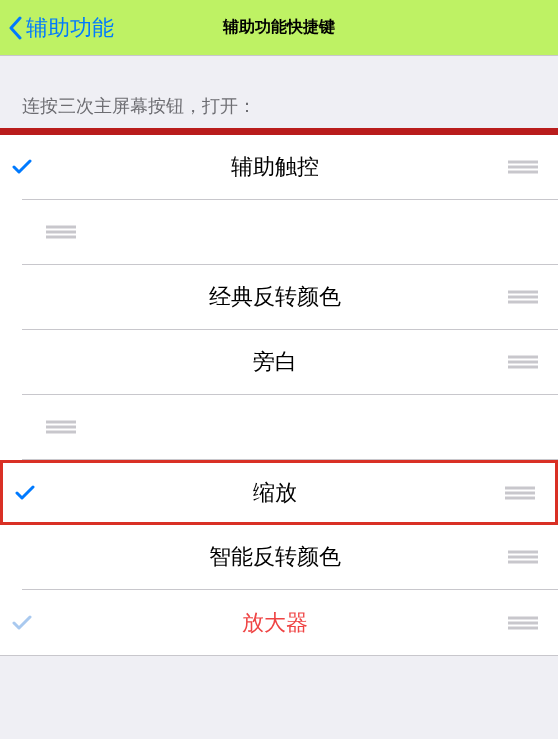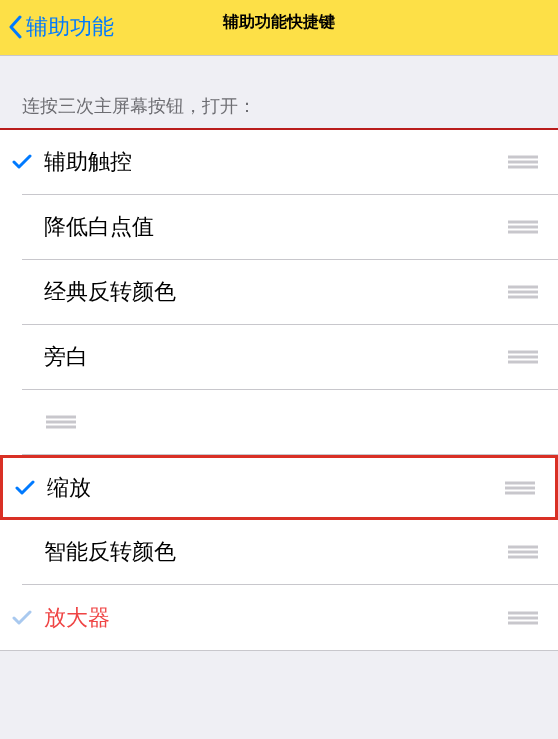--- a/index.html
+++ b/index.html
@@ -9,26 +9,26 @@
     }
     body {
       font-family: -apple-system, "PingFang SC", "Helvetica Neue", sans-serif;
       background: #efeff4;
       width: 558px;
       height: 739px;
       overflow: hidden;
     }
     .navbar {
       height: 56px;
-      background: #fde047;
+      background: #bef264;
       border-bottom: 1px solid #c8c7cc;
       display: flex;
-      align-items: flex-start;
+      align-items: center;
       position: relative;
-      padding: 12px 8px;
+      padding: 0 8px;
     }
     .back-button {
       display: flex;
       align-items: center;
       color: #007aff;
       font-size: 22px;
       cursor: pointer;
     }
     .back-chevron {
       width: 14px;
@@ -46,22 +46,23 @@
       font-weight: 600;
       color: #000;
     }
     .section-header {
       padding: 38px 34px 10px 22px;
       color: #6d6d72;
       font-size: 18px;
     }
     .list {
       background: #fff;
-      border-top: 2px solid #b91c1c;
+      border-top: 7px solid #b91c1c;
       border-bottom: 1px solid #c8c7cc;
+      text-align: center;
     }
     .list-row {
       position: relative;
       display: flex;
       align-items: center;
       height: 65px;
       border-bottom: 1px solid #c8c7cc;
       margin-left: 22px;
       padding-right: 18px;
     }
@@ -144,21 +145,20 @@
       <svg width="30" height="14" viewBox="0 0 30 14">
           <line x1="0" y1="2" x2="30" y2="2" stroke="#c8c7cc" stroke-width="3"></line>
           <line x1="0" y1="7" x2="30" y2="7" stroke="#c8c7cc" stroke-width="3"></line>
           <line x1="0" y1="12" x2="30" y2="12" stroke="#c8c7cc" stroke-width="3"></line>
         </svg>
     </div>
   </div>
 
   <div class="list-row">
     <div class="check-col"></div>
-    <div class="row-label">降低白点值</div>
     <div class="drag-handle">
       <svg width="30" height="14" viewBox="0 0 30 14">
           <line x1="0" y1="2" x2="30" y2="2" stroke="#c8c7cc" stroke-width="3"></line>
           <line x1="0" y1="7" x2="30" y2="7" stroke="#c8c7cc" stroke-width="3"></line>
           <line x1="0" y1="12" x2="30" y2="12" stroke="#c8c7cc" stroke-width="3"></line>
         </svg>
     </div>
   </div>
 
   <div class="list-row">

